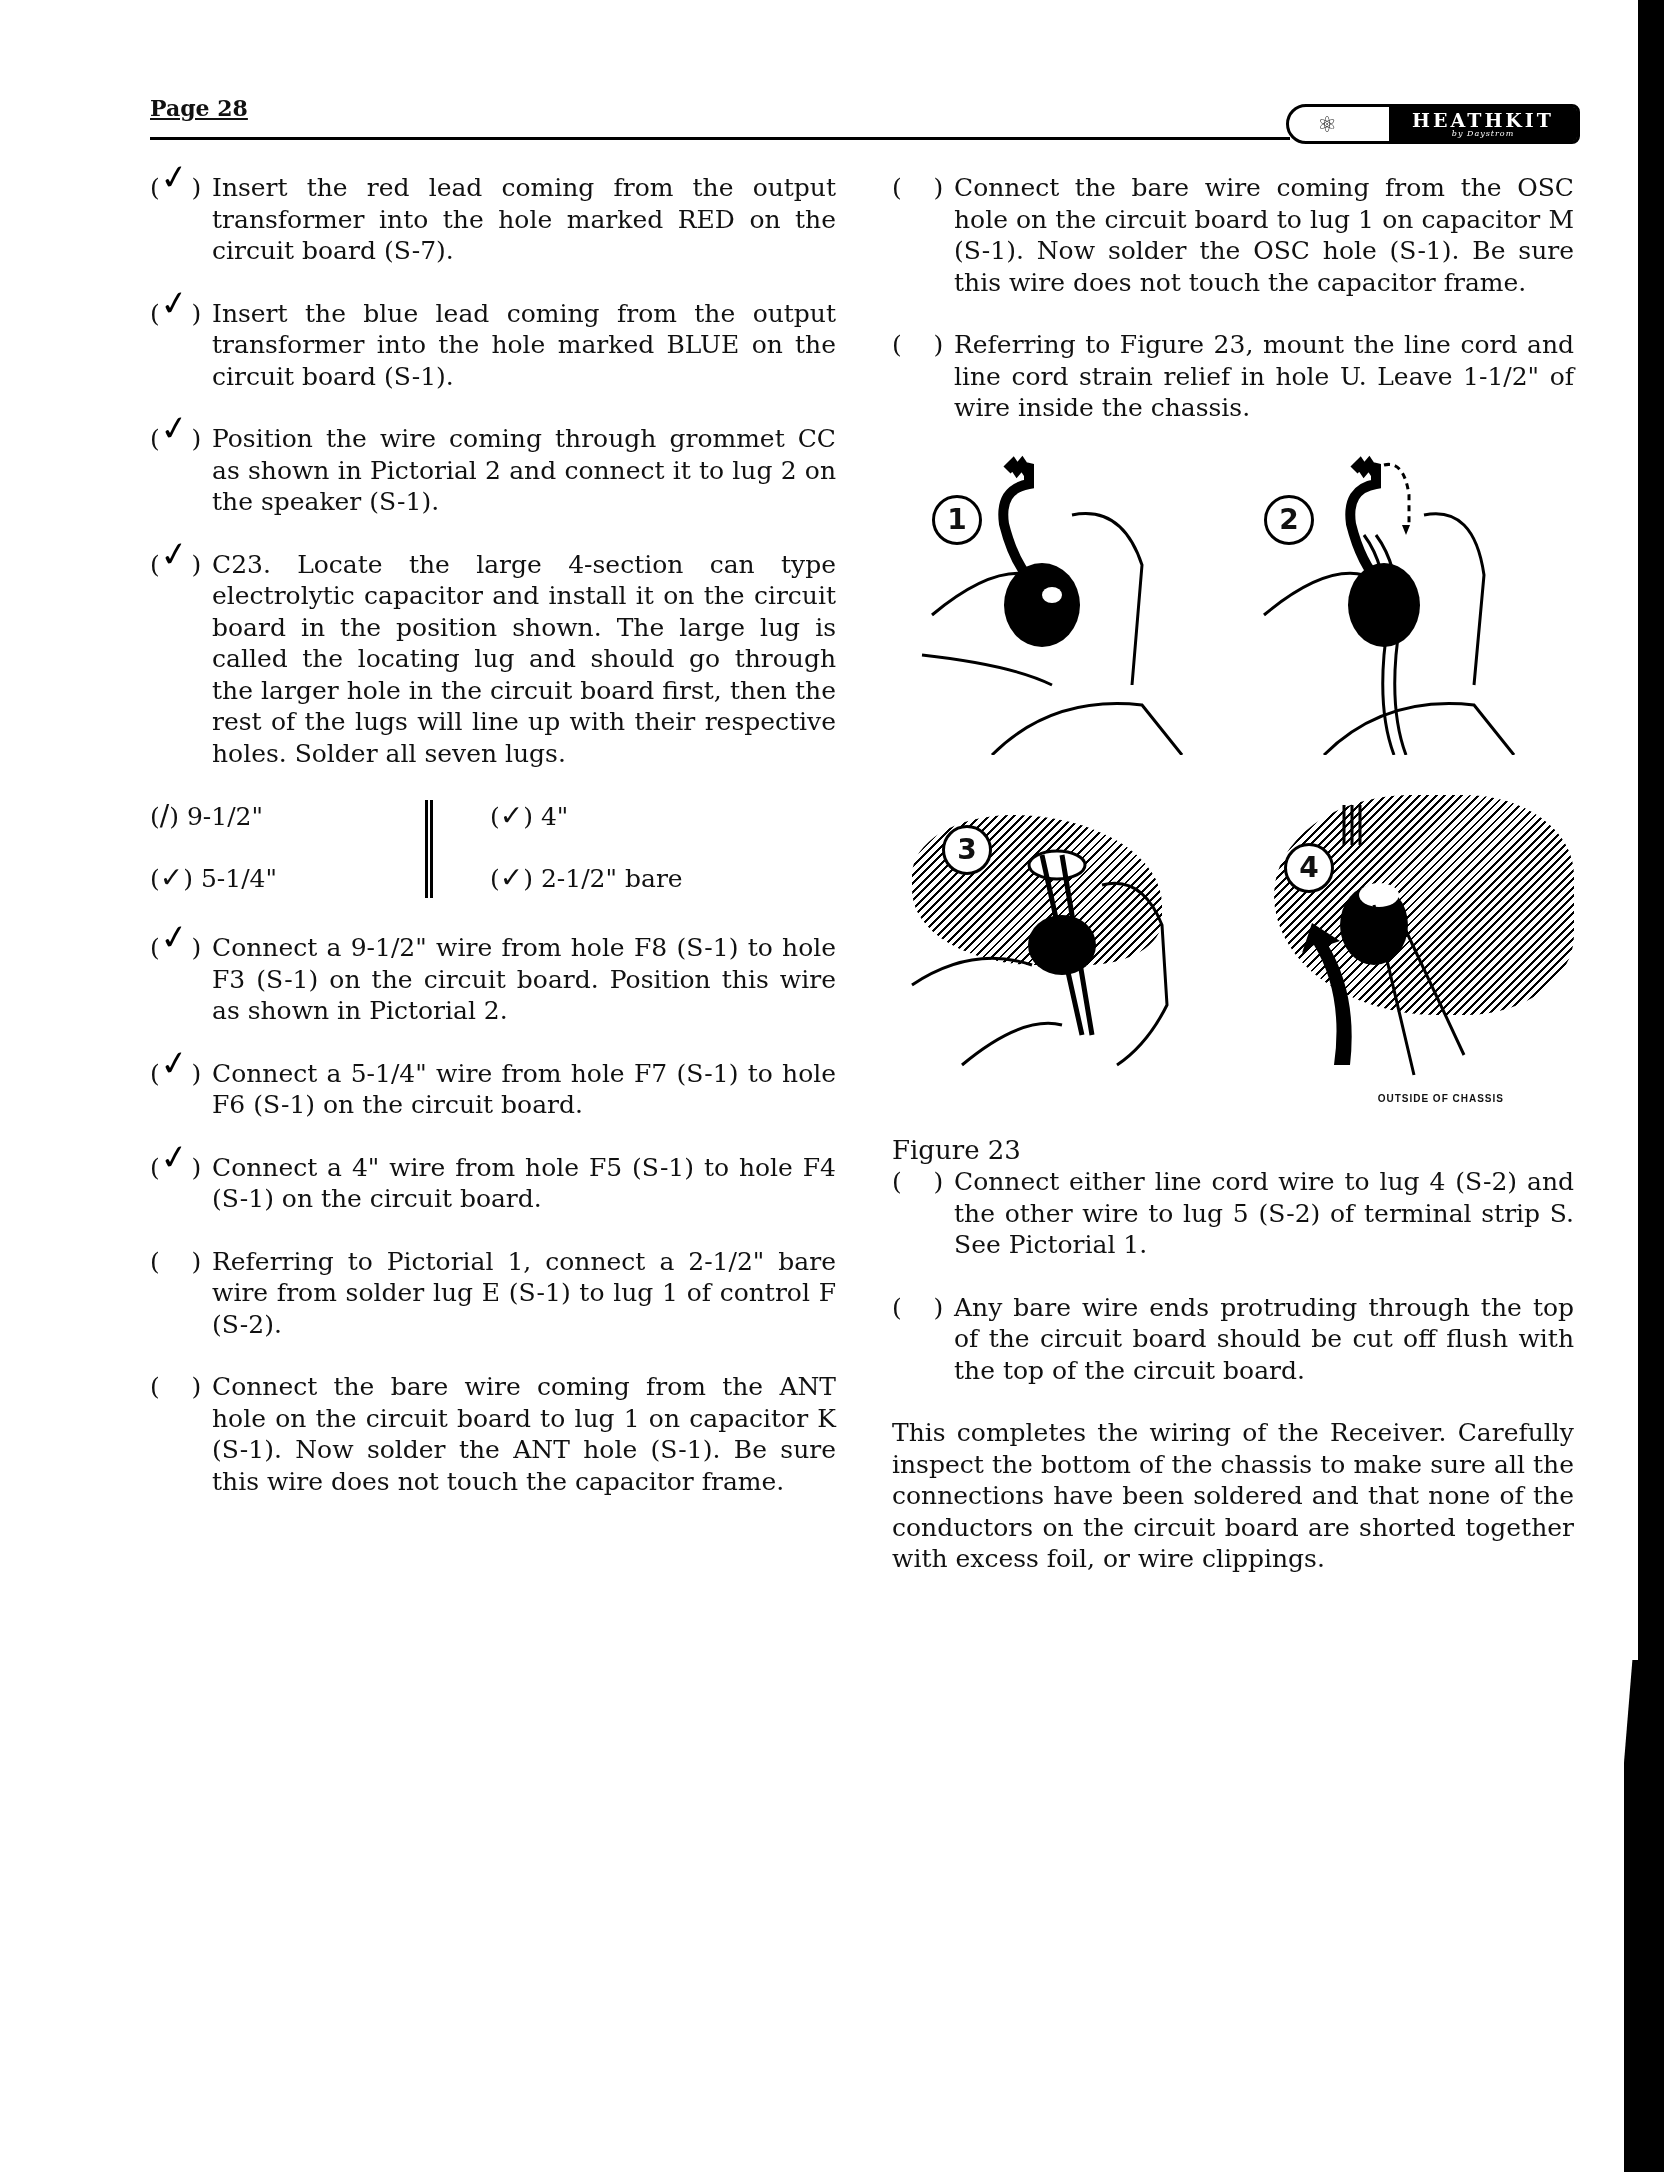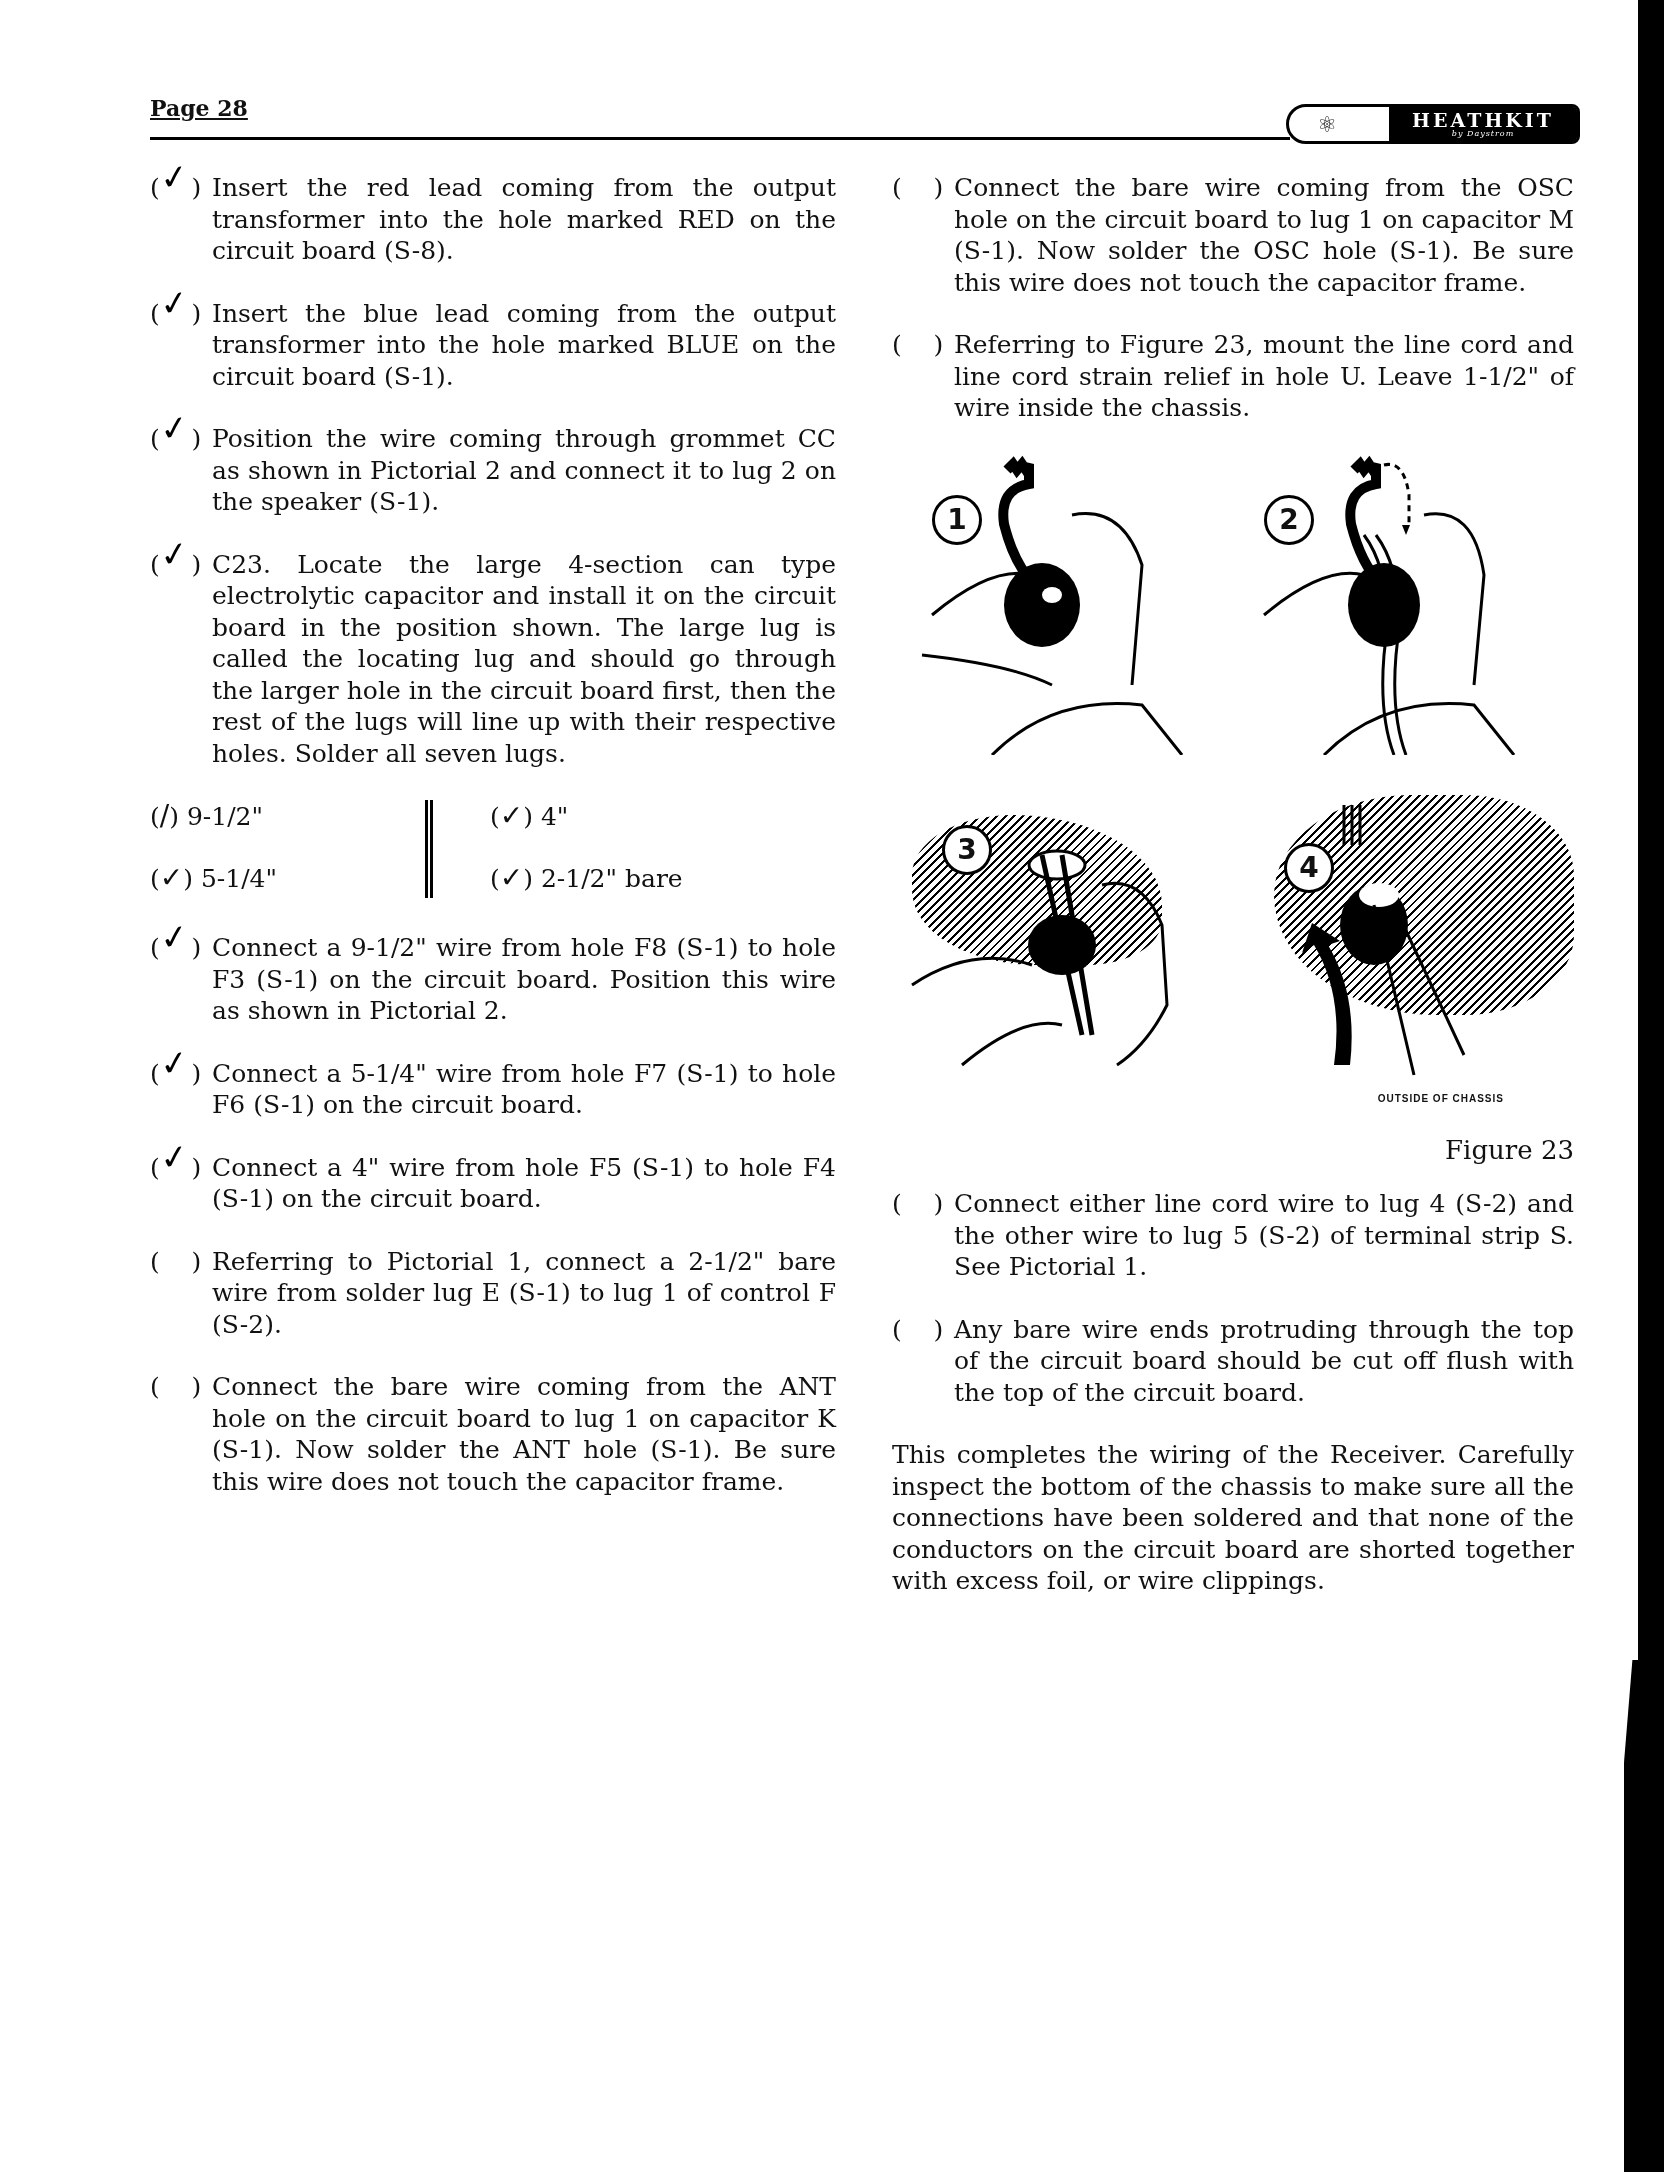--- a/index.html
+++ b/index.html
@@ -65,42 +65,42 @@
     font-weight: bold; font-size: 28px; background: #fff; box-sizing: border-box; z-index: 2;
   }
   .hatch {
     position: absolute;
     background: repeating-linear-gradient(135deg, #000 0 2px, #fff 2px 6px);
   }
   .fig-caption-inner {
     position: absolute; right: 70px; top: 628px; font-family: Liberation Sans, sans-serif;
     font-size: 10px; letter-spacing: 1px; font-weight: bold;
   }
-  .fig-title { text-align: right; font-size: 26px; margin-bottom: 22px; }
+  .fig-title { text-align: left; font-size: 26px; }
 </style>
 </head>
 <body>
 
 <div class="scan-edge"></div>
 <div class="scan-edge-bottom"></div>
 
 <div class="page-label">Page 28</div>
 <div class="header-rule"></div>
 <div class="logo">
   <div class="logo-left">⚛</div>
   <div class="logo-right">
     <span class="logo-word">HEATHKIT</span>
     <span class="logo-sub">by Daystrom</span>
   </div>
 </div>
 
 <div class="col left">
   <div class="step">
     <div class="box">(&nbsp;&nbsp;&nbsp;&nbsp;)<span class="mark">✓</span></div>
-    <div class="text">Insert the red lead coming from the output transformer into the hole marked RED on the circuit board (S-8).</div>
+    <div class="text">Insert the red lead coming from the output transformer into the hole marked RED on the circuit board (S-7).</div>
   </div>
   <div class="step">
     <div class="box">(&nbsp;&nbsp;&nbsp;&nbsp;)<span class="mark">✓</span></div>
     <div class="text">Insert the blue lead coming from the output transformer into the hole marked BLUE on the circuit board (S-1).</div>
   </div>
   <div class="step">
     <div class="box">(&nbsp;&nbsp;&nbsp;&nbsp;)<span class="mark">✓</span></div>
     <div class="text">Position the wire coming through grommet CC as shown in Pictorial 2 and connect it to lug 2 on the speaker (S-1).</div>
   </div>
   <div class="step">

